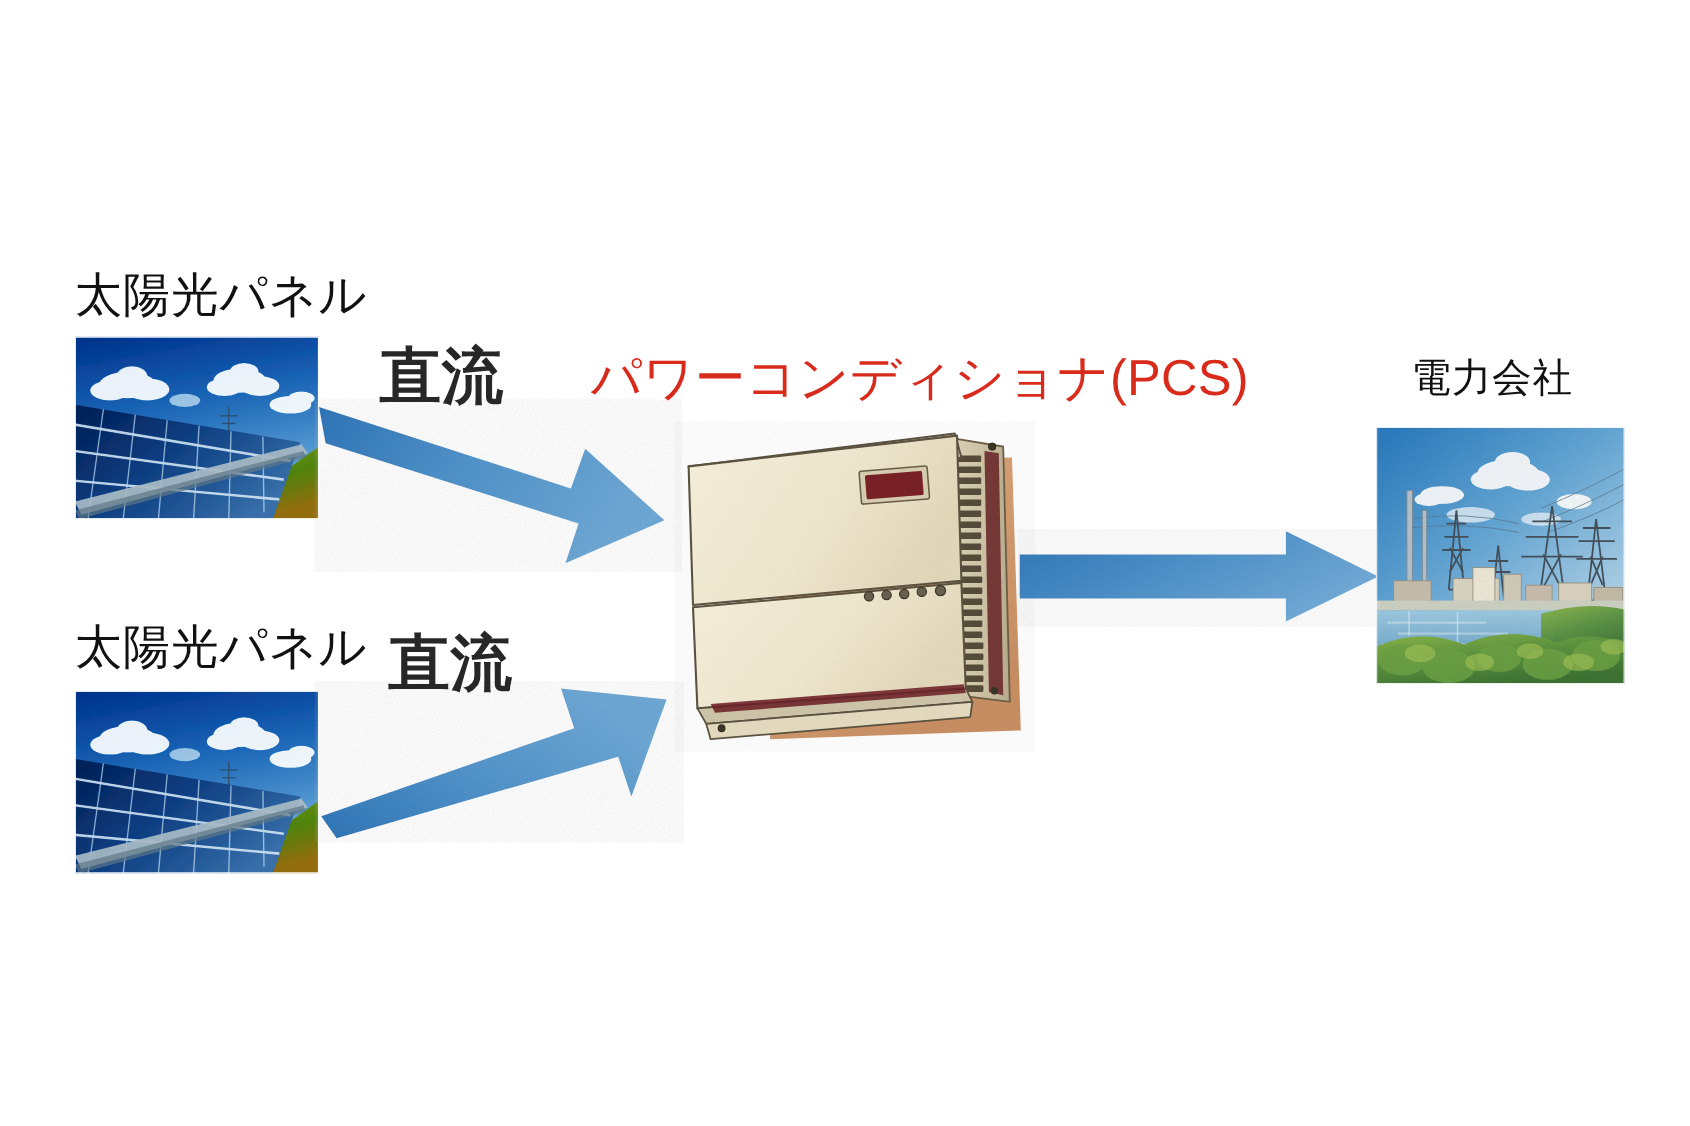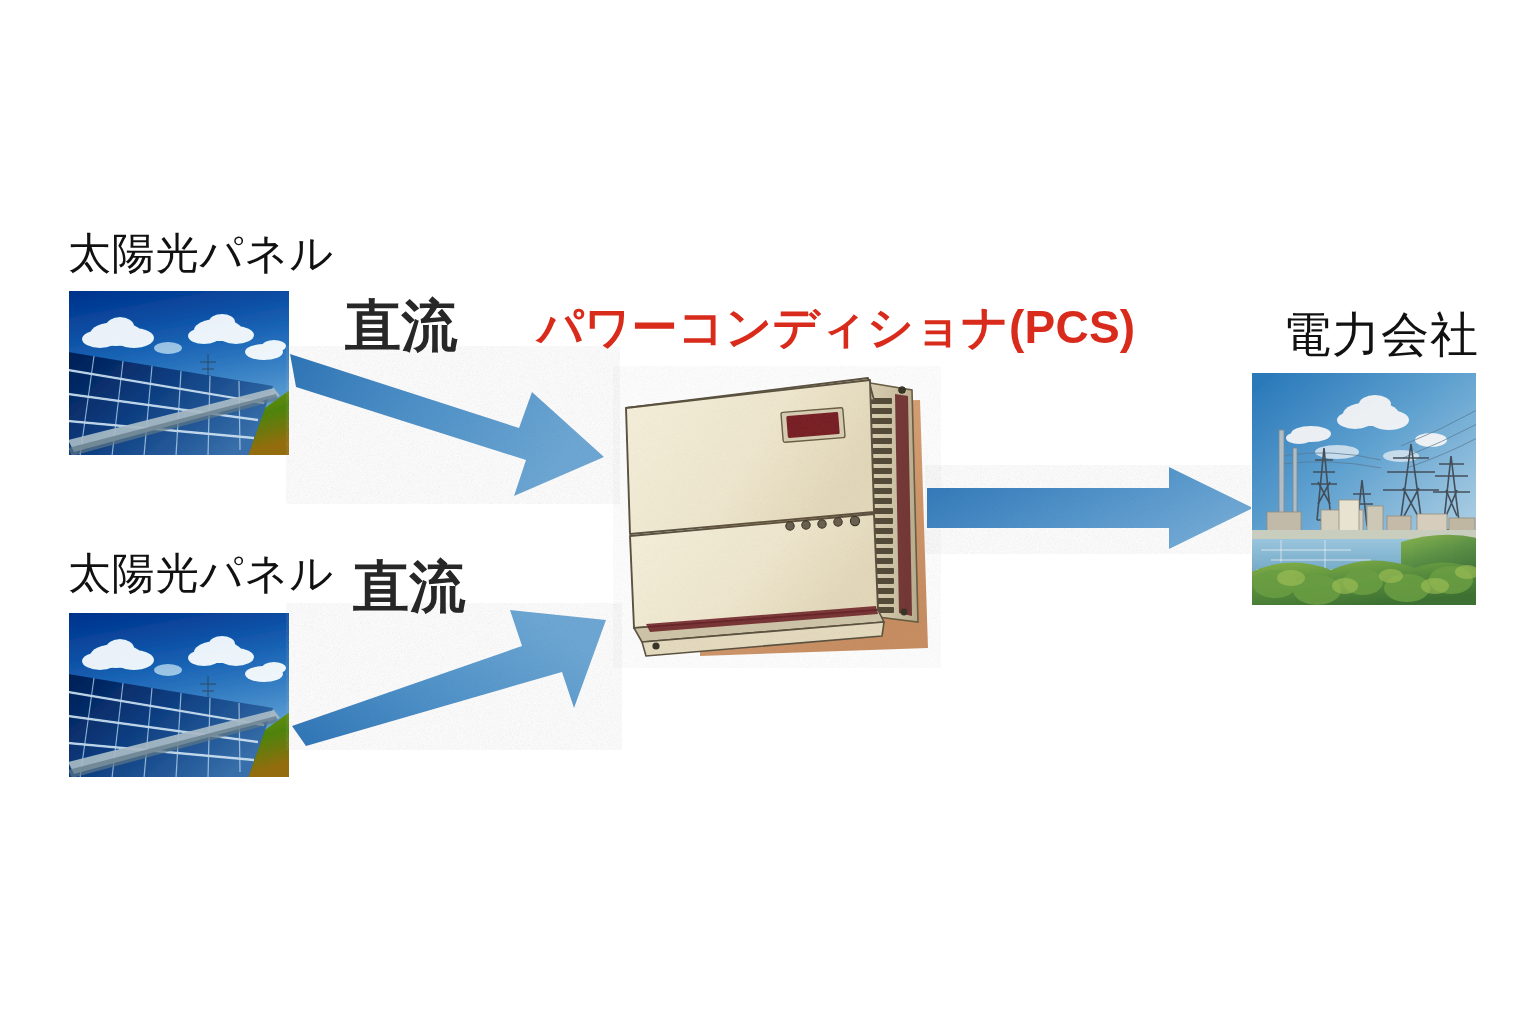--- a/index.html
+++ b/index.html
@@ -10,56 +10,57 @@
   }
   body {
     font-family: "Liberation Sans", "DejaVu Sans", sans-serif;
   }
   #canvas {
     position: relative;
     width: 1536px;
     height: 844px;
     background: #ffffff;
     overflow: hidden;
+    margin-top: 16px;
   }
 
   
   .label {
     position: absolute;
     color: #111111;
     font-weight: 400;
     white-space: nowrap;
     letter-spacing: 0.02em;
   }
   .label-panel {
     font-size: 43px;
     line-height: 1;
   }
   #label-panel-top  { left: 68px;  top: 232px; }
   #label-panel-bot  { left: 68px;  top: 552px; }
-  #label-utility    { left: 1283px; top: 303px; font-size: 48px; }
+  #label-utility    { left: 1283px; top: 303px; font-size: 36px; }
 
   .label-flow {
     position: absolute;
     font-size: 56px;
     font-weight: 700;
     color: #272727;
     white-space: nowrap;
     letter-spacing: 0.01em;
   }
   #label-dc-top { left: 345px; top: 289px; }
   #label-dc-bot { left: 353px; top: 550px; }
   #label-ac     { left: 1006px; top: 536px; }
 
   #label-pcs {
     position: absolute;
     left: 537px;
     top: 297px;
     font-size: 46px;
-    font-weight: 700;
+    font-weight: 400;
     color: #d92b1c;
     white-space: nowrap;
     letter-spacing: 0.005em;
   }
 
   
   .photo {
     position: absolute;
     overflow: hidden;
   }

